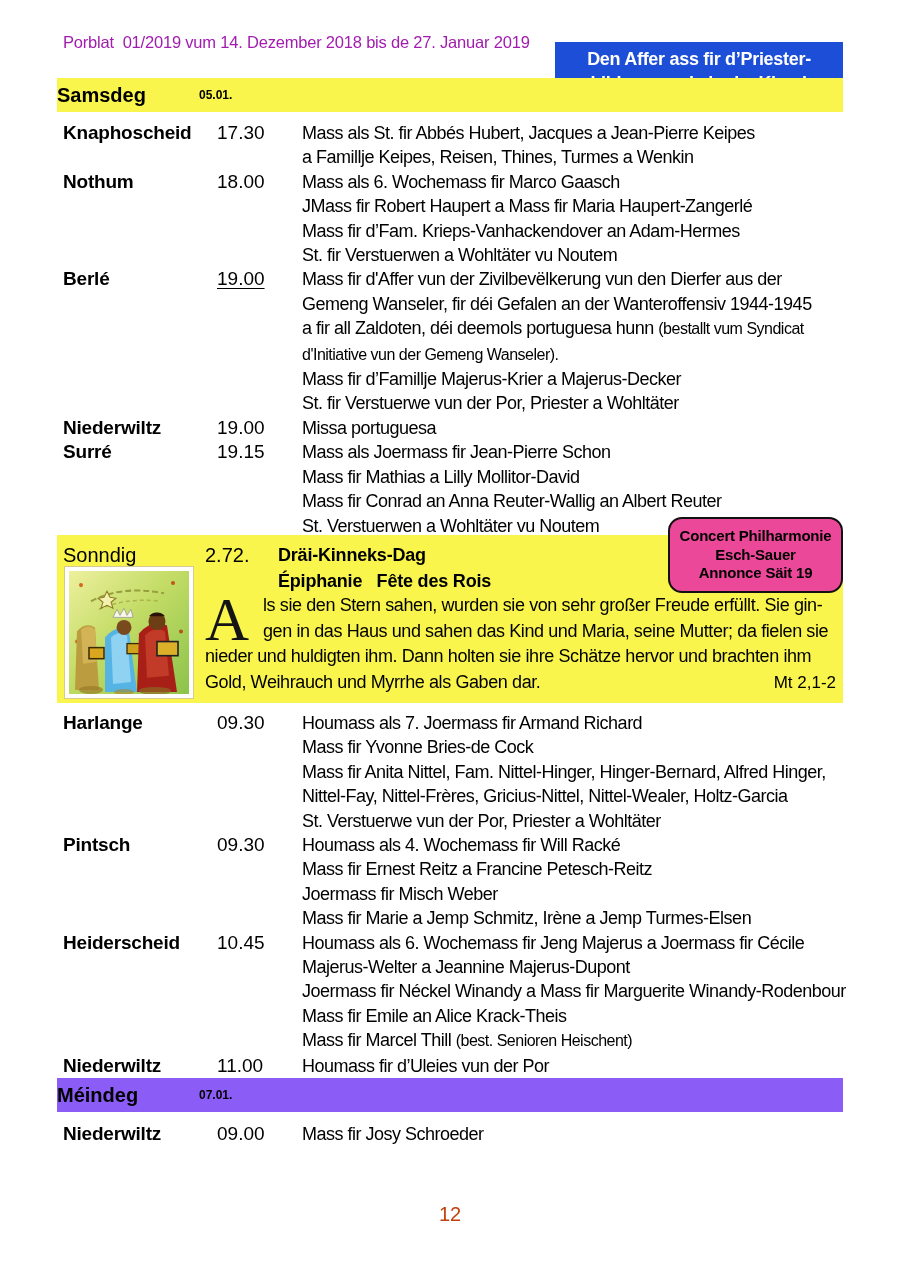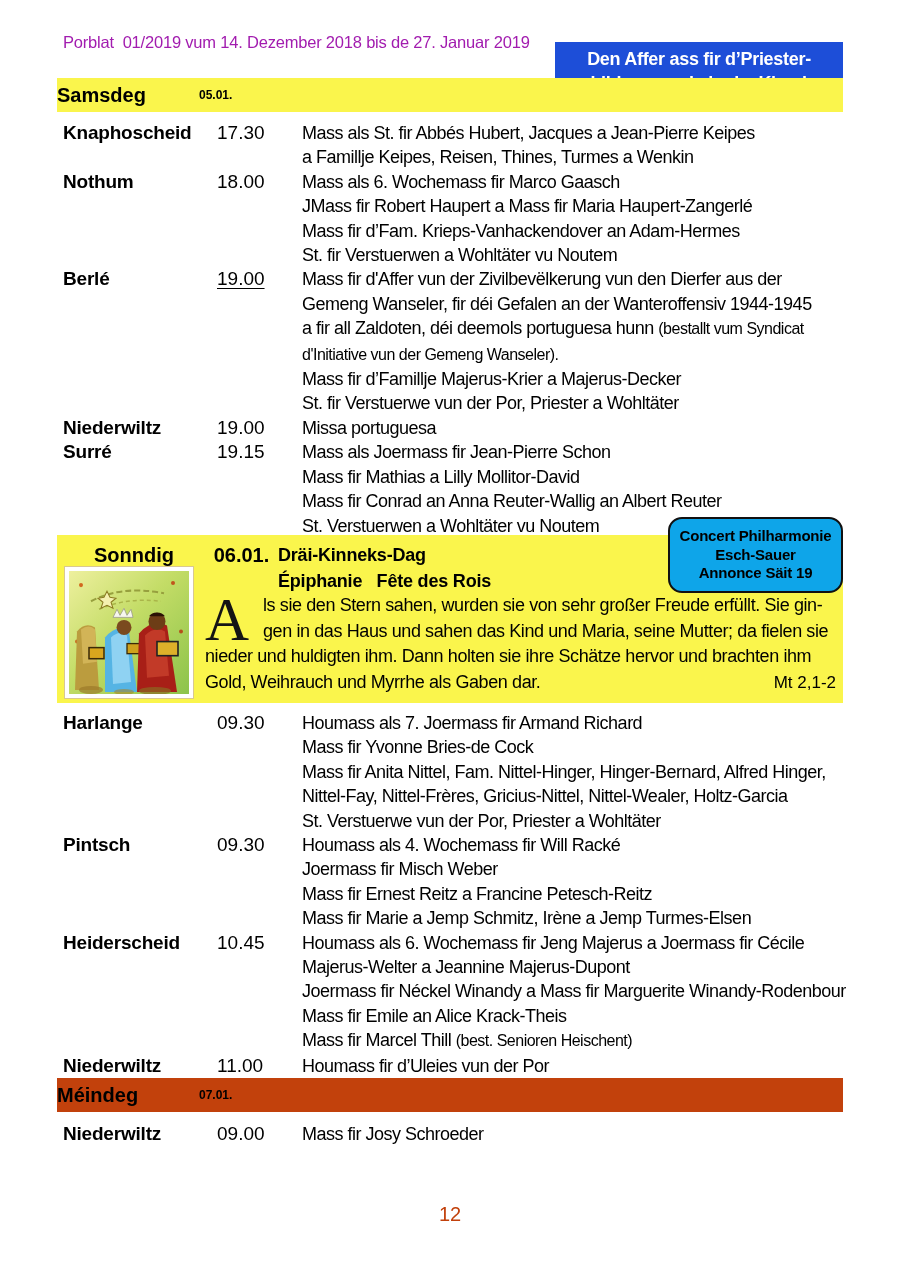--- a/index.html
+++ b/index.html
@@ -19,21 +19,21 @@
     background:#1d4ed8; color:#ffffff; box-sizing:border-box;
     font-weight:bold; font-size:18px; line-height:23.5px; letter-spacing:-0.3px;
     text-align:center; padding-top:6px;
   }
 
   .day-bar {
     position:absolute; left:57px; width:786px; height:34px;
     background:#faf54c; box-sizing:border-box;
     display:flex;
   }
-  .day-bar.pale { background:#c2410c;align-items:center; }
+  .day-bar.pale { background:#8b5cf6;align-items:center; }
   .day-bar .day  { width:142px; font-weight:bold; font-size:20px; line-height:34px; }
   .day-bar .date { font-weight:bold; font-size:12px; line-height:34px; }
   #bar-sat { top:78px; }
   #bar-mon { top:1078px; }
 
   .entries { position:absolute; left:0; width:900px; padding-left:63px; box-sizing:border-box; }
   #sat-entries { top:121px; }
   #sun-entries { top:711px; }
   #mon-entries { top:1122px; }
 
@@ -43,42 +43,42 @@
   .time.u { text-decoration:underline; text-underline-offset:3px; }
   .line  { font-size:18px; line-height:24.4px; white-space:nowrap; letter-spacing:-0.5px; }
   .line .b  { font-weight:normal; }
   .line .sm { font-size:16px; }
 
   .sunday-block {
     position:absolute; left:57px; top:535px; width:786px; height:168px;
     background:#faf54c; box-sizing:border-box; padding:7px 0 0 6px;
   }
   .sun-row { display:grid; grid-template-columns:142px 73px 1fr; }
-  .sun-day, .sun-date { font-weight:bold; font-size:20px; line-height:26px;text-align:center; }
+  .sun-day, .sun-date { font-weight:normal; font-size:20px; line-height:26px; }
   .sun-title { font-weight:bold; font-size:18px; line-height:26px; white-space:pre; letter-spacing:-0.2px; }
 
   .reading { position:absolute; left:148px; top:58px; width:633px; }
   .rline { font-size:18px; line-height:25.5px; white-space:nowrap; letter-spacing:-0.4px; }
   .rline.indent { padding-left:58px; }
   .dropcap {
     position:absolute; left:0; top:3px;
     font-family:"Liberation Serif", serif; font-size:61px; line-height:48px; color:#141414;
   }
   .ref { float:right; font-size:17px; letter-spacing:0; padding-right:2px; }
 
   .epiphany {
     position:absolute; left:8px; top:32px; width:128px; height:131px;
     background:#ffffff; padding:4px; box-sizing:border-box;
     box-shadow:0 0 0 1px #d9c890;
   }
   .epiphany svg { width:100%; height:100%; display:block; }
 
   .concert-box {
     position:absolute; left:668px; top:517px; width:175px; height:76px;
-    background:#0ea5e9; border:2.5px solid #111; border-radius:14px;
+    background:#ec4899; border:2.5px solid #111; border-radius:14px;
     box-sizing:border-box; text-align:center;
     font-weight:bold; font-size:15px; line-height:18.5px; padding-top:8px;
     letter-spacing:-0.2px;
   }
 
   .page-number {
     position:absolute; left:0; top:1203px; width:900px;
     text-align:center; font-size:20px; color:#c2410c;
   }
 </style>
@@ -143,21 +143,21 @@
         <div class="line"><span>Mass fir Mathias a Lilly Mollitor-David</span></div>
         <div class="line"><span>Mass fir Conrad an Anna Reuter-Wallig an Albert Reuter</span></div>
         <div class="line"><span>St. Verstuerwen a Wohltäter vu Noutem</span></div>
       </div>
     </div>
   </div>
 
 <div class="sunday-block">
   <div class="sun-row">
     <span class="sun-day">Sonndig</span>
-    <span class="sun-date">06.01.</span>
+    <span class="sun-date">2.72.</span>
     <span class="sun-title">Dräi-Kinneks-Dag</span>
   </div>
   <div class="sun-row">
     <span></span>
       <span></span>
     <span class="sun-title">Épiphanie   Fête des Rois</span>
   </div>
 
   <div class="epiphany">
     <svg viewBox="0 0 120 122" preserveAspectRatio="none">
@@ -223,22 +223,22 @@
         <div class="line"><span>Mass fir Anita Nittel, Fam. Nittel-Hinger, Hinger-Bernard, Alfred Hinger,</span></div>
         <div class="line"><span>Nittel-Fay, Nittel-Frères, Gricius-Nittel, Nittel-Wealer, Holtz-Garcia</span></div>
         <div class="line"><span>St. Verstuerwe vun der Por, Priester a Wohltäter</span></div>
       </div>
     </div>
     <div class="entry">
       <span class="place">Pintsch</span>
       <span class="time">09.30</span>
       <div class="lines">
         <div class="line"><span class="b">Houmass</span><span> als 4. Wochemass fir Will Racké</span></div>
+        <div class="line"><span>Mass fir Ernest Reitz a Francine Petesch-Reitz</span></div>
         <div class="line"><span>Joermass fir Misch Weber</span></div>
-        <div class="line"><span>Mass fir Ernest Reitz a Francine Petesch-Reitz</span></div>
         <div class="line"><span>Mass fir Marie a Jemp Schmitz, Irène a Jemp Turmes-Elsen</span></div>
       </div>
     </div>
     <div class="entry">
       <span class="place">Heiderscheid</span>
       <span class="time">10.45</span>
       <div class="lines">
         <div class="line"><span class="b">Houmass</span><span> als 6. Wochemass fir Jeng Majerus a Joermass fir Cécile</span></div>
         <div class="line"><span>Majerus-Welter a Jeannine Majerus-Dupont</span></div>
         <div class="line"><span>Joermass fir Néckel Winandy a Mass fir Marguerite Winandy-Rodenbour</span></div>

